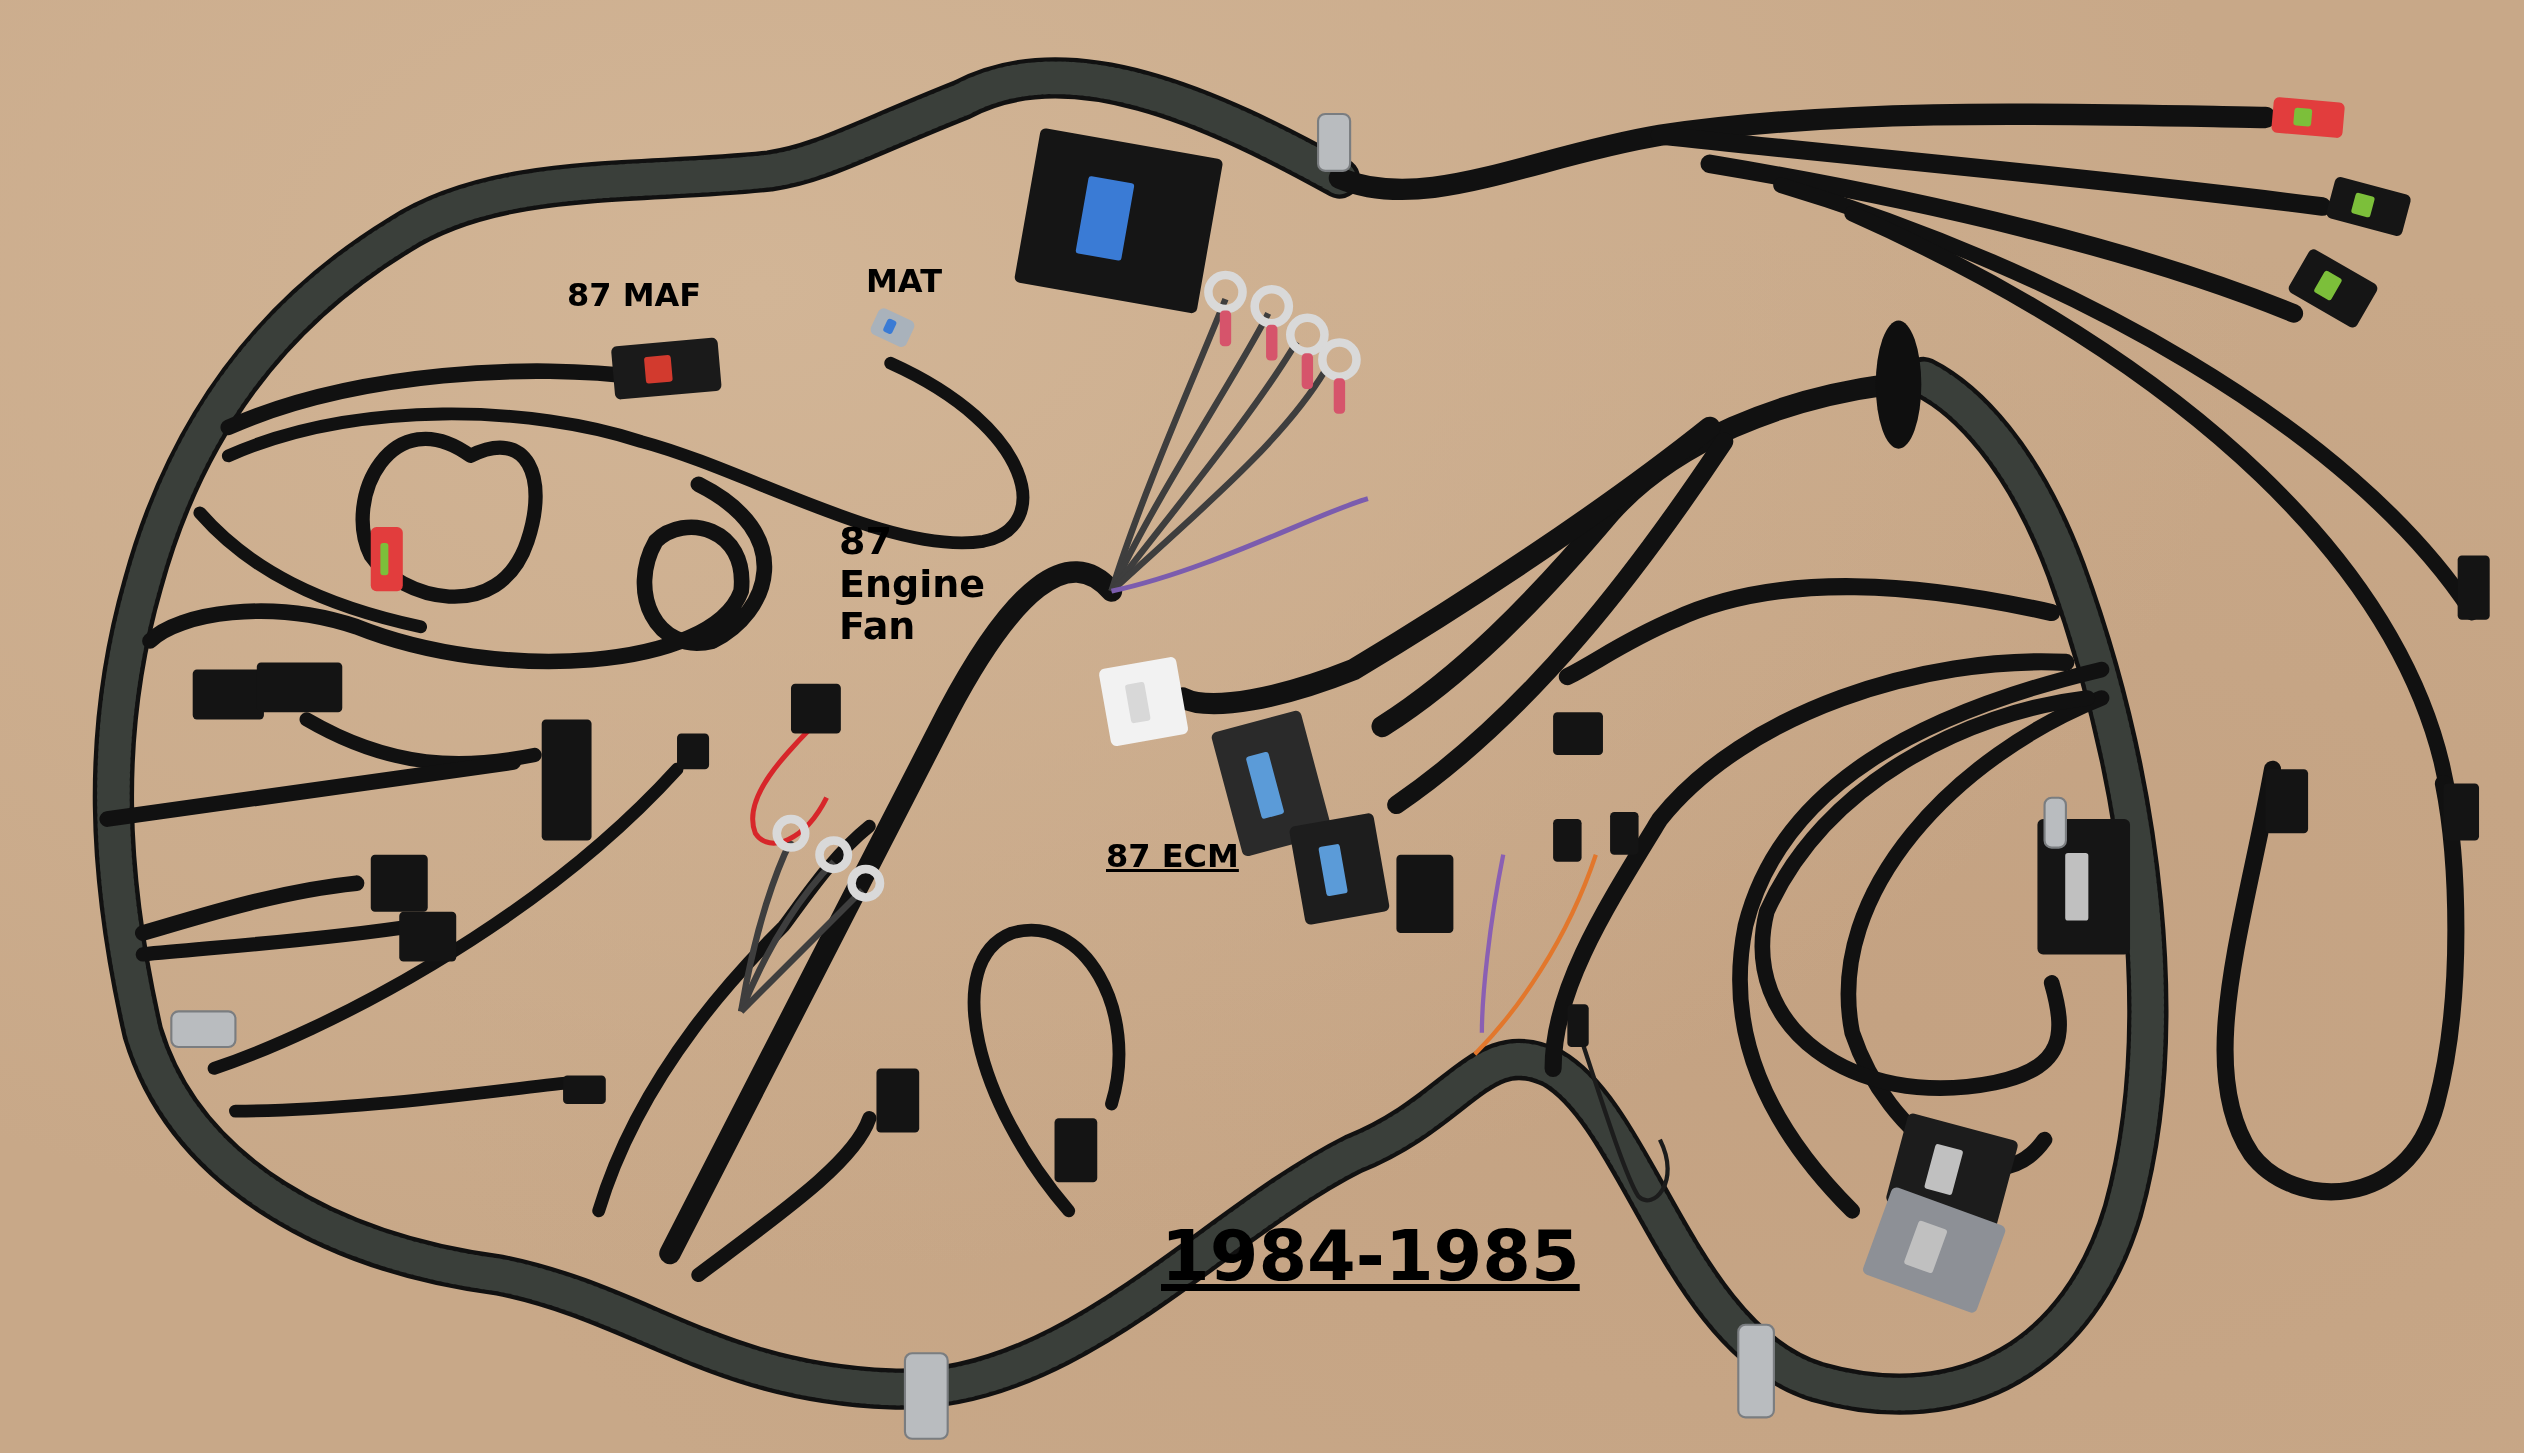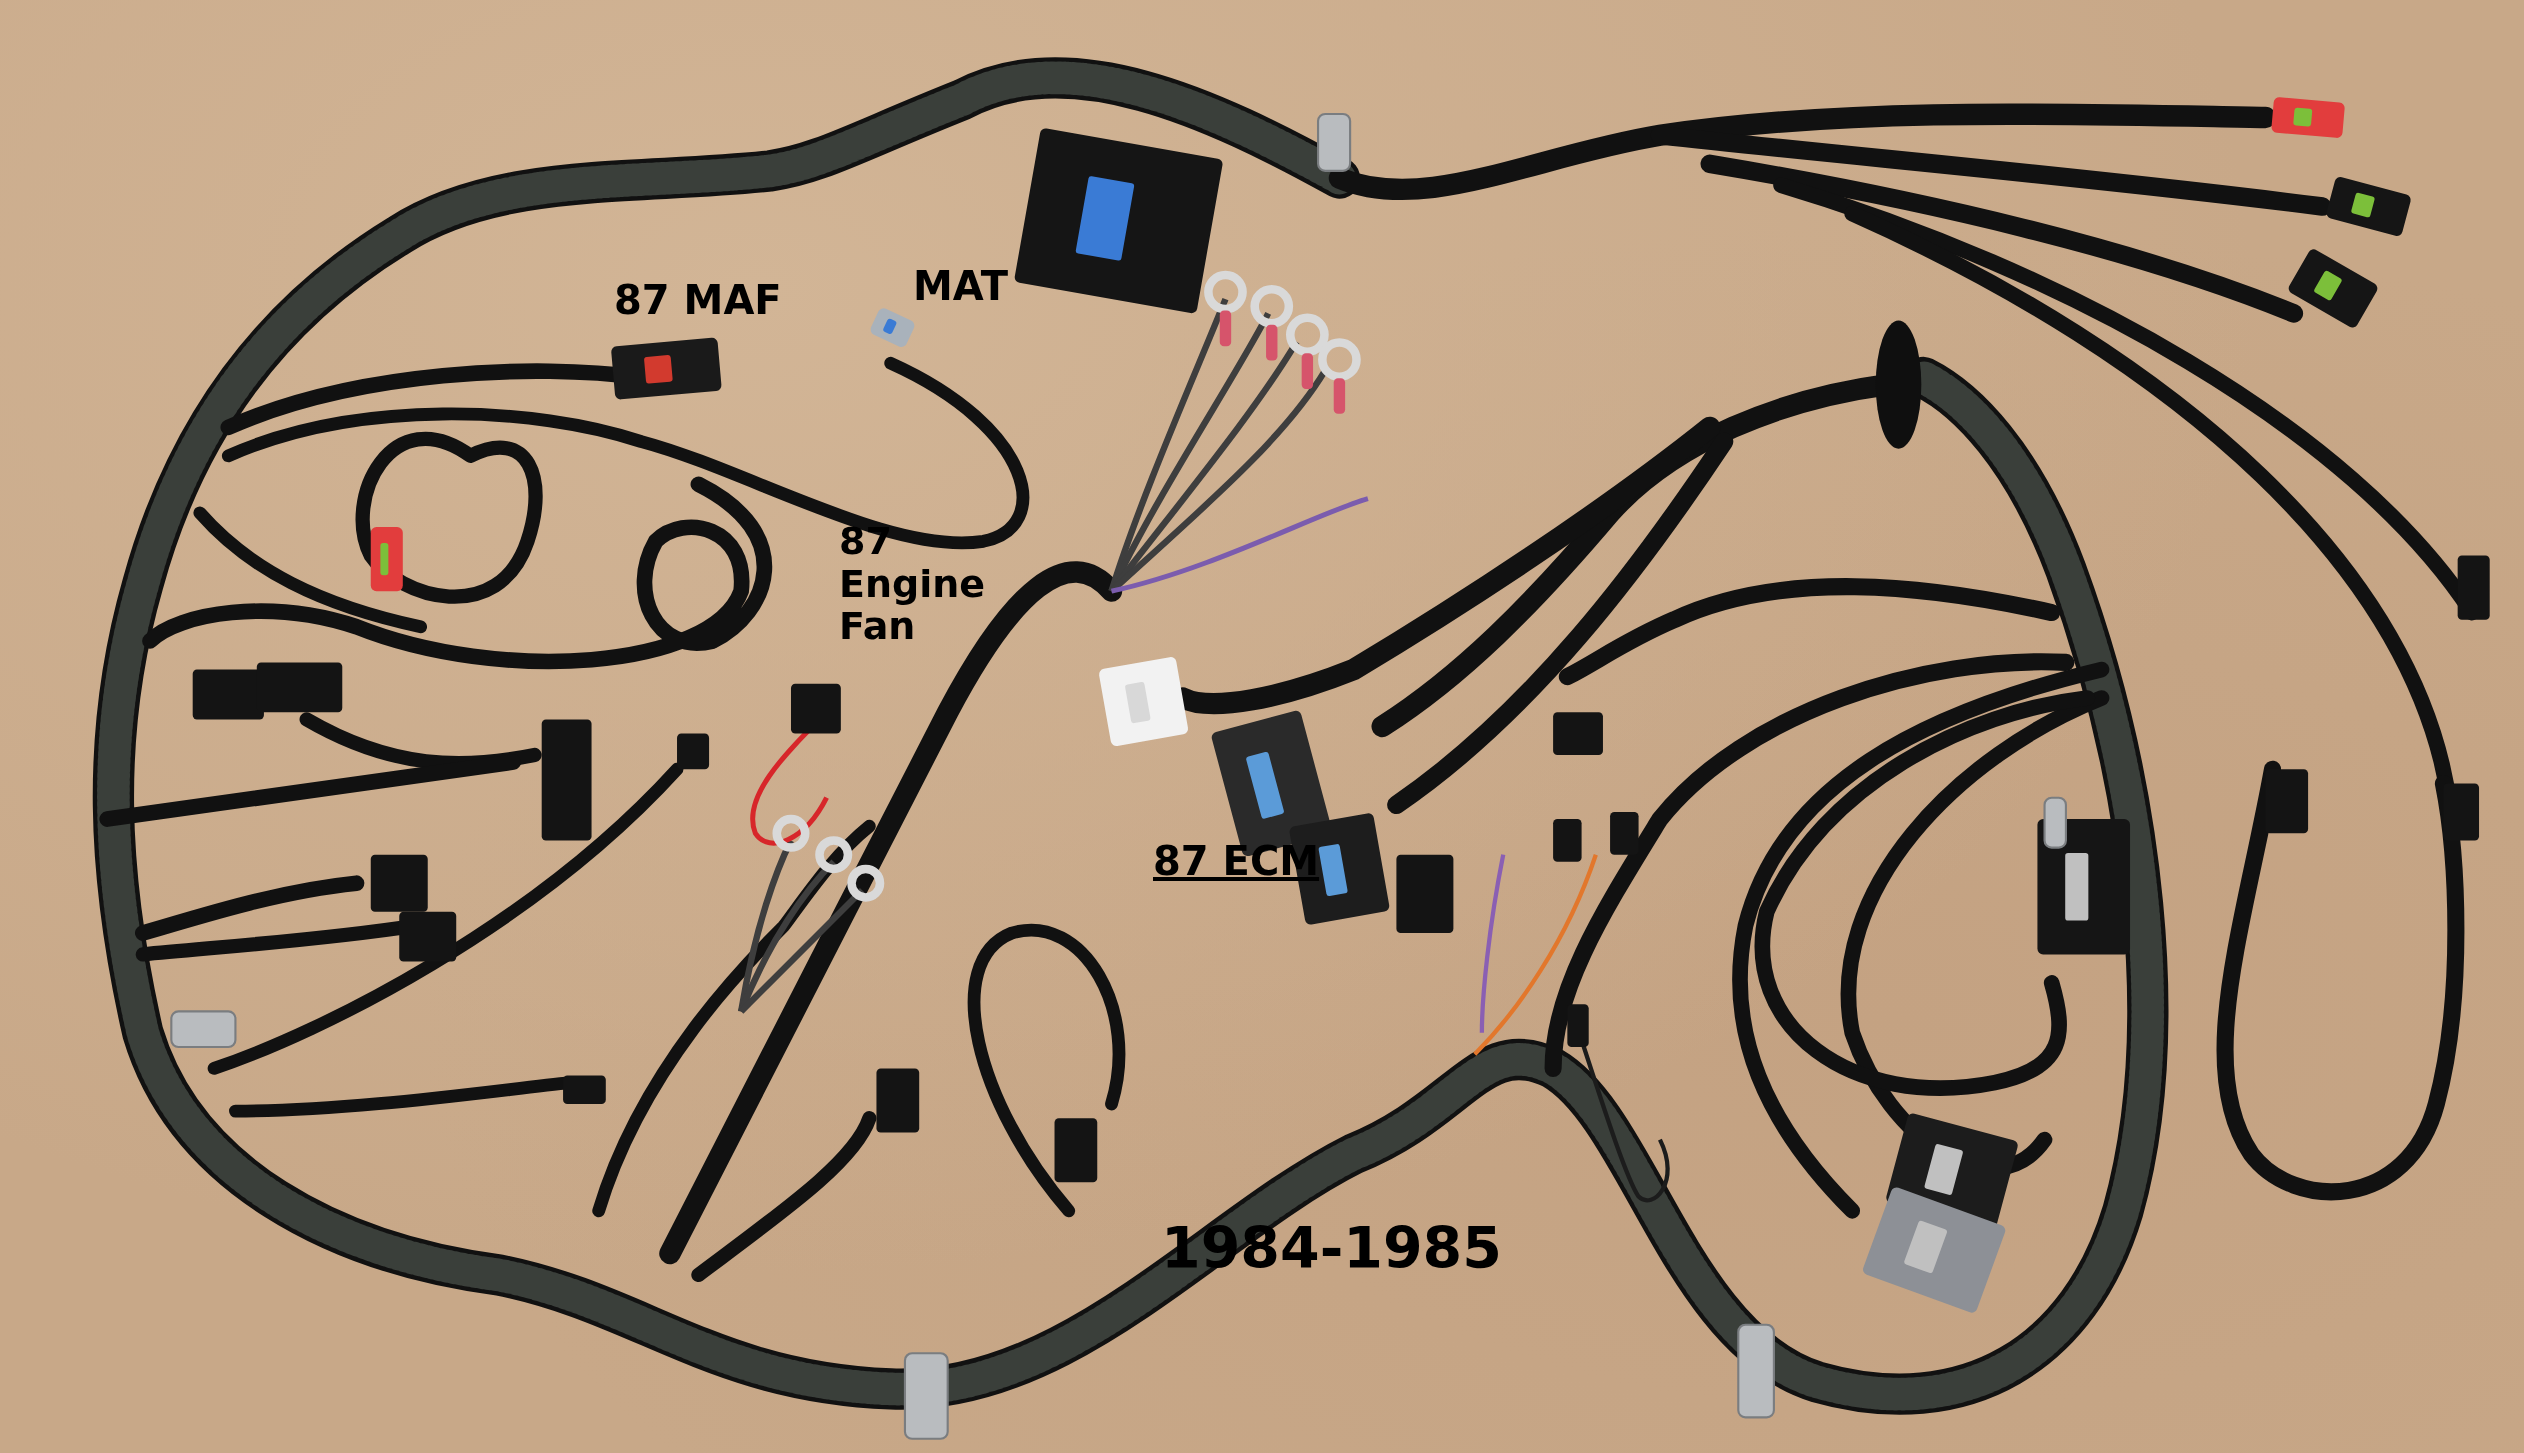--- a/index.html
+++ b/index.html
@@ -15,23 +15,23 @@
         #c8a888;
     }
     svg#harness { position: absolute; left: 0; top: 0; }
     .conduit { fill: none; stroke: #111; stroke-linecap: round; stroke-linejoin: round; }
     .conduit-hi { fill: none; stroke: #3a3f3a; stroke-linecap: round; stroke-dasharray: 3 7; }
     .label {
       position: absolute; color: #000; font-weight: bold;
       font-family: "DejaVu Sans", sans-serif; line-height: 1.05;
       white-space: nowrap;
     }
-    .label.small { font-size: 40px; margin-left: 47px; }
+    .label.small { font-size: 32px; }
     .label.coolant { font-size: 38px; line-height: 1.12; }
-    .label.title { font-size: 57px; text-align: center; line-height: 1.18; }
+    .label.title { font-size: 70px; text-align: center; line-height: 1.18; text-decoration: underline; }
     .label.title span { display: block; }
   </style>
 </head>
 <body>
 
 <div id="stage">
   <svg id="harness" width="2525" height="1453" viewBox="0 0 3544 2040">
 
     <g>
       <path class="conduit" stroke-width="58" d="M1880,250 C1700,150 1500,60 1350,140 C1200,200 1150,230 1080,240 C900,260 700,240 560,330 C380,440 260,600 200,820 C140,1030 150,1230 200,1450 C260,1650 470,1760 700,1790 C900,1830 1000,1940 1250,1950 C1500,1960 1700,1720 1900,1620 C2050,1560 2080,1450 2180,1500 C2300,1570 2360,1880 2550,1940 C2760,2000 2920,1900 2980,1700 C3050,1450 3010,1100 2900,800 C2840,640 2760,560 2700,530"></path>

